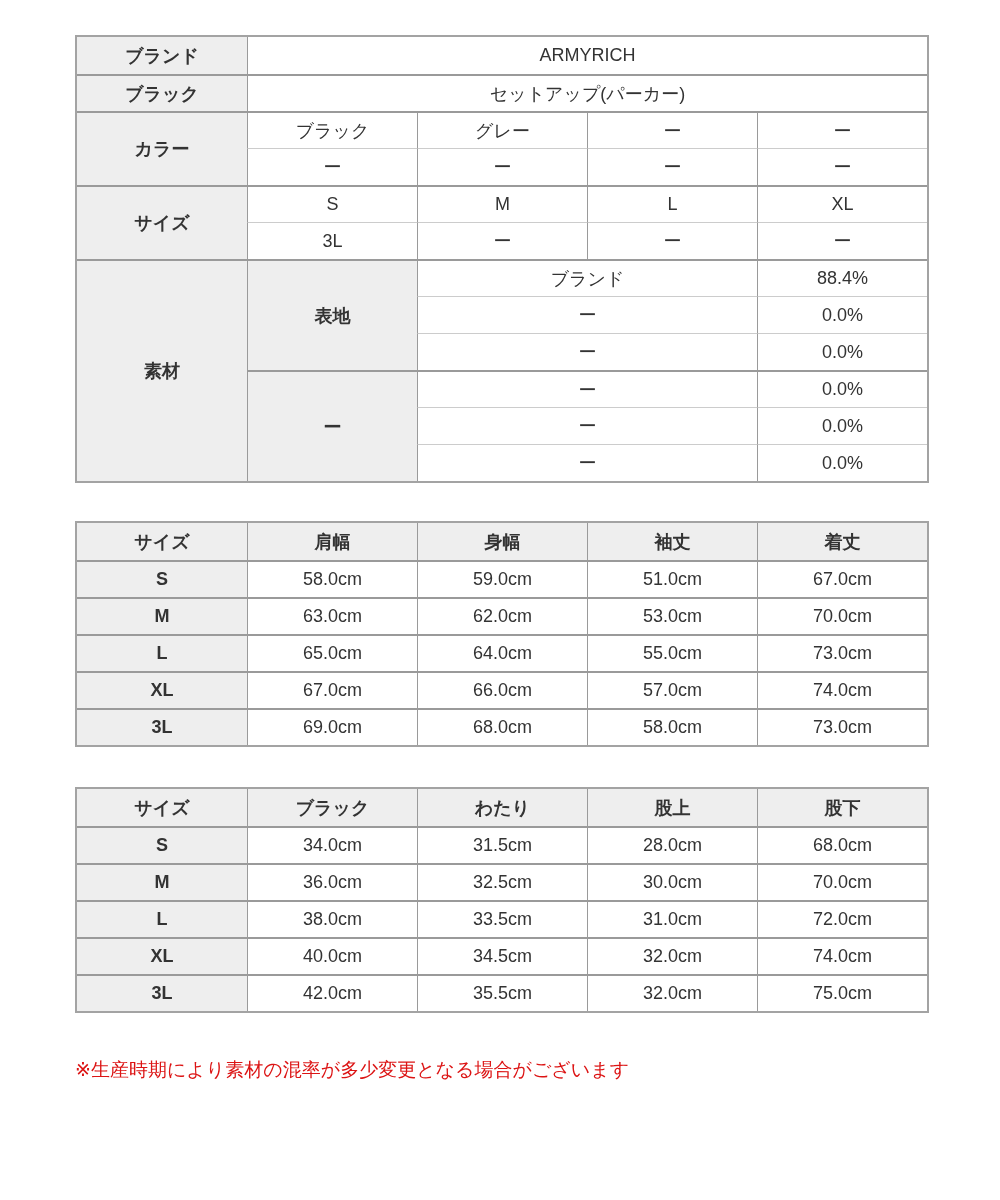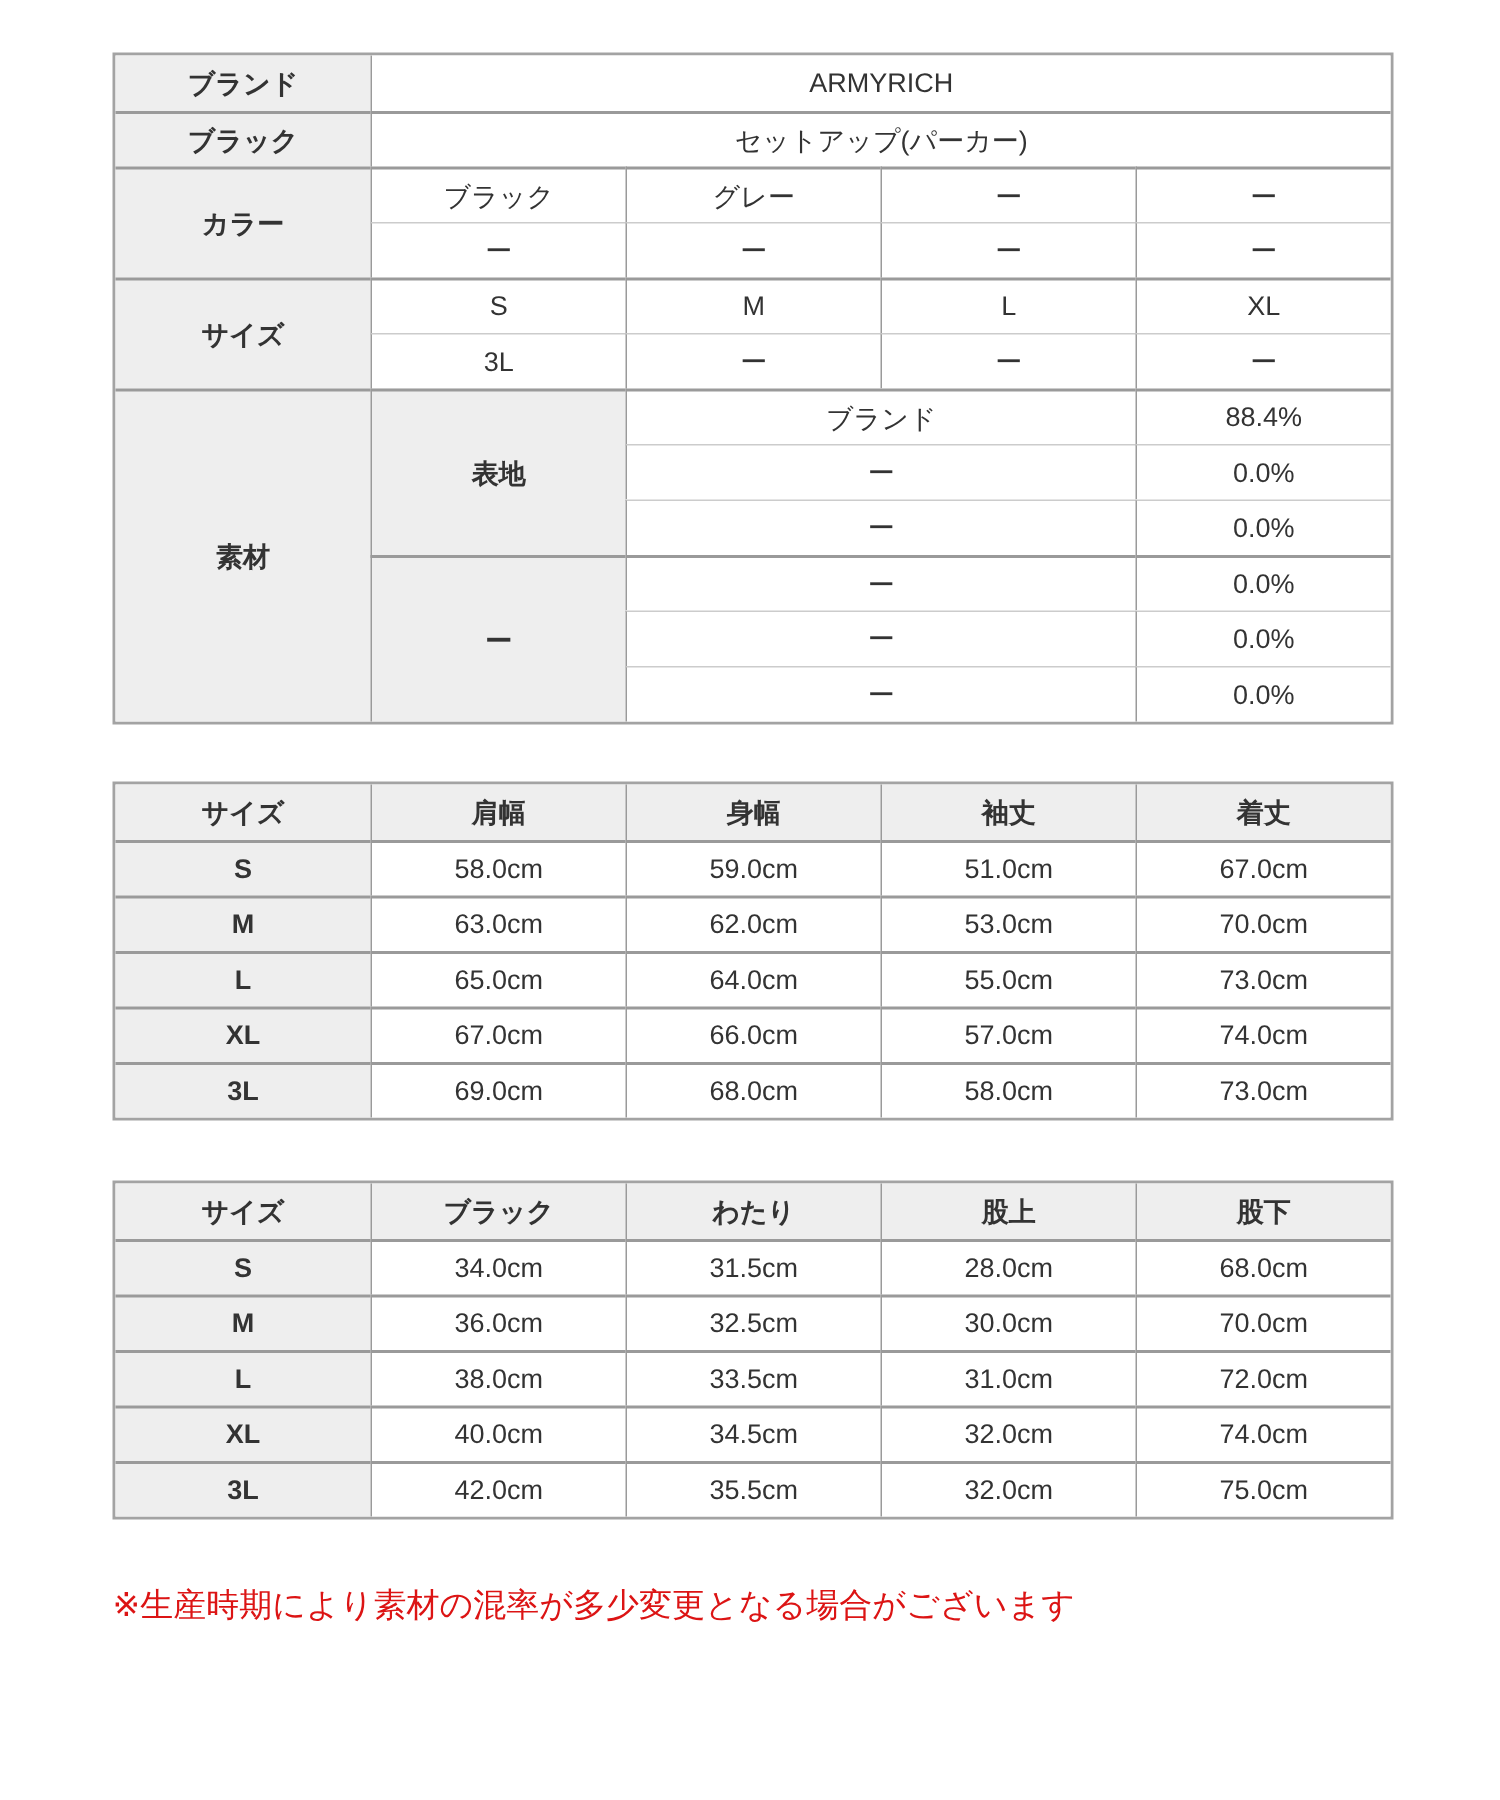--- a/index.html
+++ b/index.html
@@ -34,21 +34,21 @@
   .c1 { border-left:none; }
   tr.first > th, tr.first > td { border-top:none; }
   tr.sub > td, tr.sub > th { border-top:1px solid #cccccc; }
 
   .tbl-tops    { margin-top:38px; }
   .tbl-bottoms { margin-top:40px; }
 
   .notes { margin-top:44px; }
   .note {
     color:#dc1414;
-    font-size:22px;
+    font-size:19px;
     line-height:26px;
     margin-bottom:16px;
   }
 </style>
 </head>
 <body>
 
 <div class="page">
 
   <table class="tbl-product">

